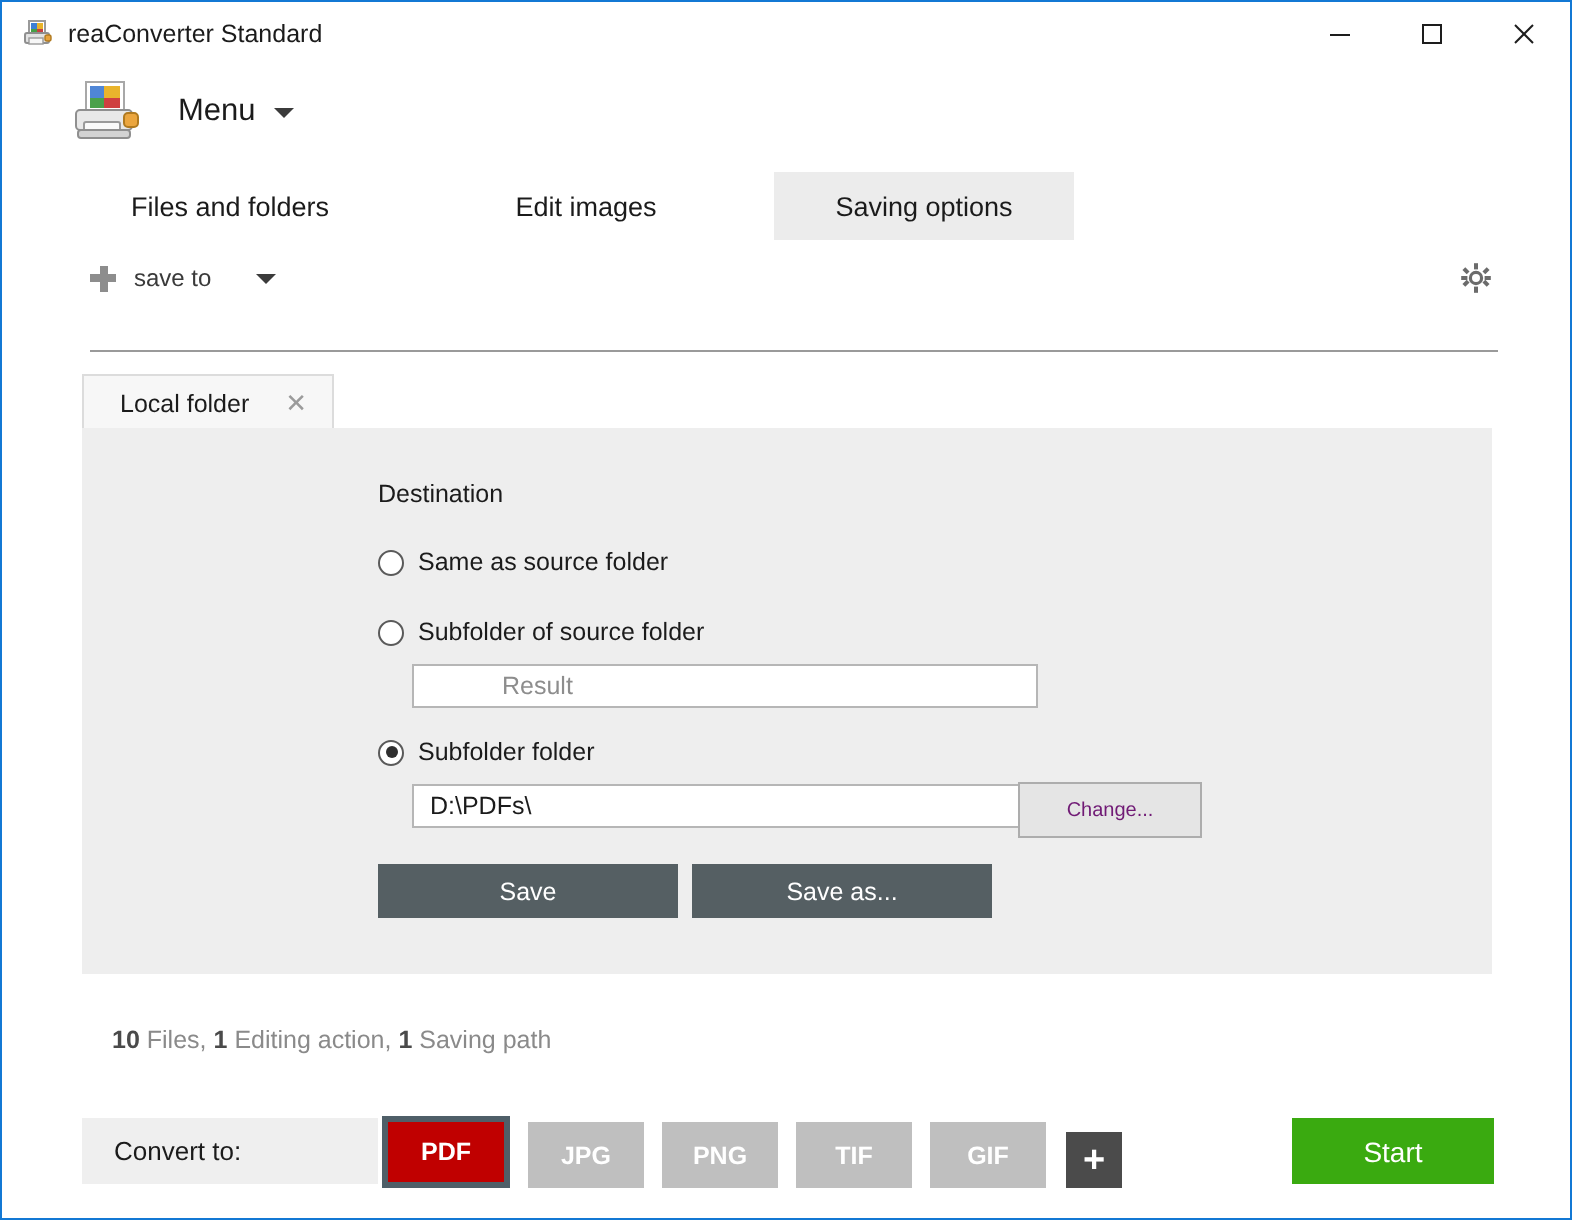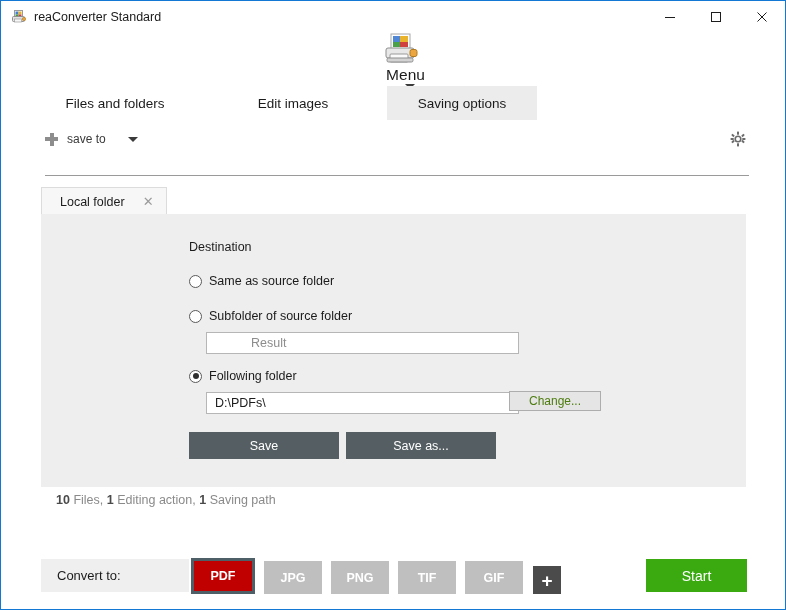--- a/index.html
+++ b/index.html
@@ -66,21 +66,20 @@
     line-height: 1;
   }
   .win-btn svg { display: block; }
 
   
   #menu-row {
     height: 48px;
     display: flex;
     align-items: center;
     padding-left: 34px;
-    flex-direction: column;
   }
   #app-logo {
     width: 38px;
     height: 34px;
     position: relative;
     margin-right: 16px;
     flex: none;
   }
   #menu-label {
     font-size: 15.5px;
@@ -266,49 +265,49 @@
   #input-folder {
     left: 165px;
     top: 178px;
     width: 313px;
   }
   #btn-change {
     position: absolute;
     left: 468px;
     top: 177px;
     width: 92px;
-    height: 20px;
+    height: 28px;
     background: #e5e5e5;
     border: 1px solid #adadad;
     box-sizing: border-box;
     display: flex;
     align-items: center;
     justify-content: center;
-    font-size: 12px;
-    color: #4d7c0f;
+    font-size: 10px;
+    color: #701a75;
   }
   .dark-btn {
     position: absolute;
     top: 218px;
     height: 27px;
     background: #555f63;
     display: flex;
     align-items: center;
     justify-content: center;
     color: #ffffff;
     font-size: 12.5px;
   }
   #btn-save    { left: 148px; width: 150px; }
   #btn-save-as { left: 305px; width: 150px; }
 
   
   #status-line {
     position: absolute;
     left: 55px;
-    top: 492px;
+    top: 512px;
     font-size: 12.5px;
     color: #8a8a8a;
     white-space: nowrap;
   }
   #status-line b {
     color: #4a4a4a;
     font-weight: bold;
   }
 
   
@@ -485,21 +484,21 @@
 
     <div class="radio-row" id="row-sub">
       <span class="radio"></span>
       <span class="radio-label">Subfolder of source folder</span>
     </div>
 
     <div class="text-input" id="input-subfolder">Result</div>
 
     <div class="radio-row" id="row-foll">
       <span class="radio checked"></span>
-      <span class="radio-label">Following folder</span>
+      <span class="radio-label">Subfolder folder</span>
     </div>
 
     <div class="text-input" id="input-folder">D:\PDFs\</div>
 
     <div id="btn-change">Change...</div>
 
     <div class="dark-btn" id="btn-save">Save</div>
     <div class="dark-btn" id="btn-save-as">Save as...</div>
   </div>
 

